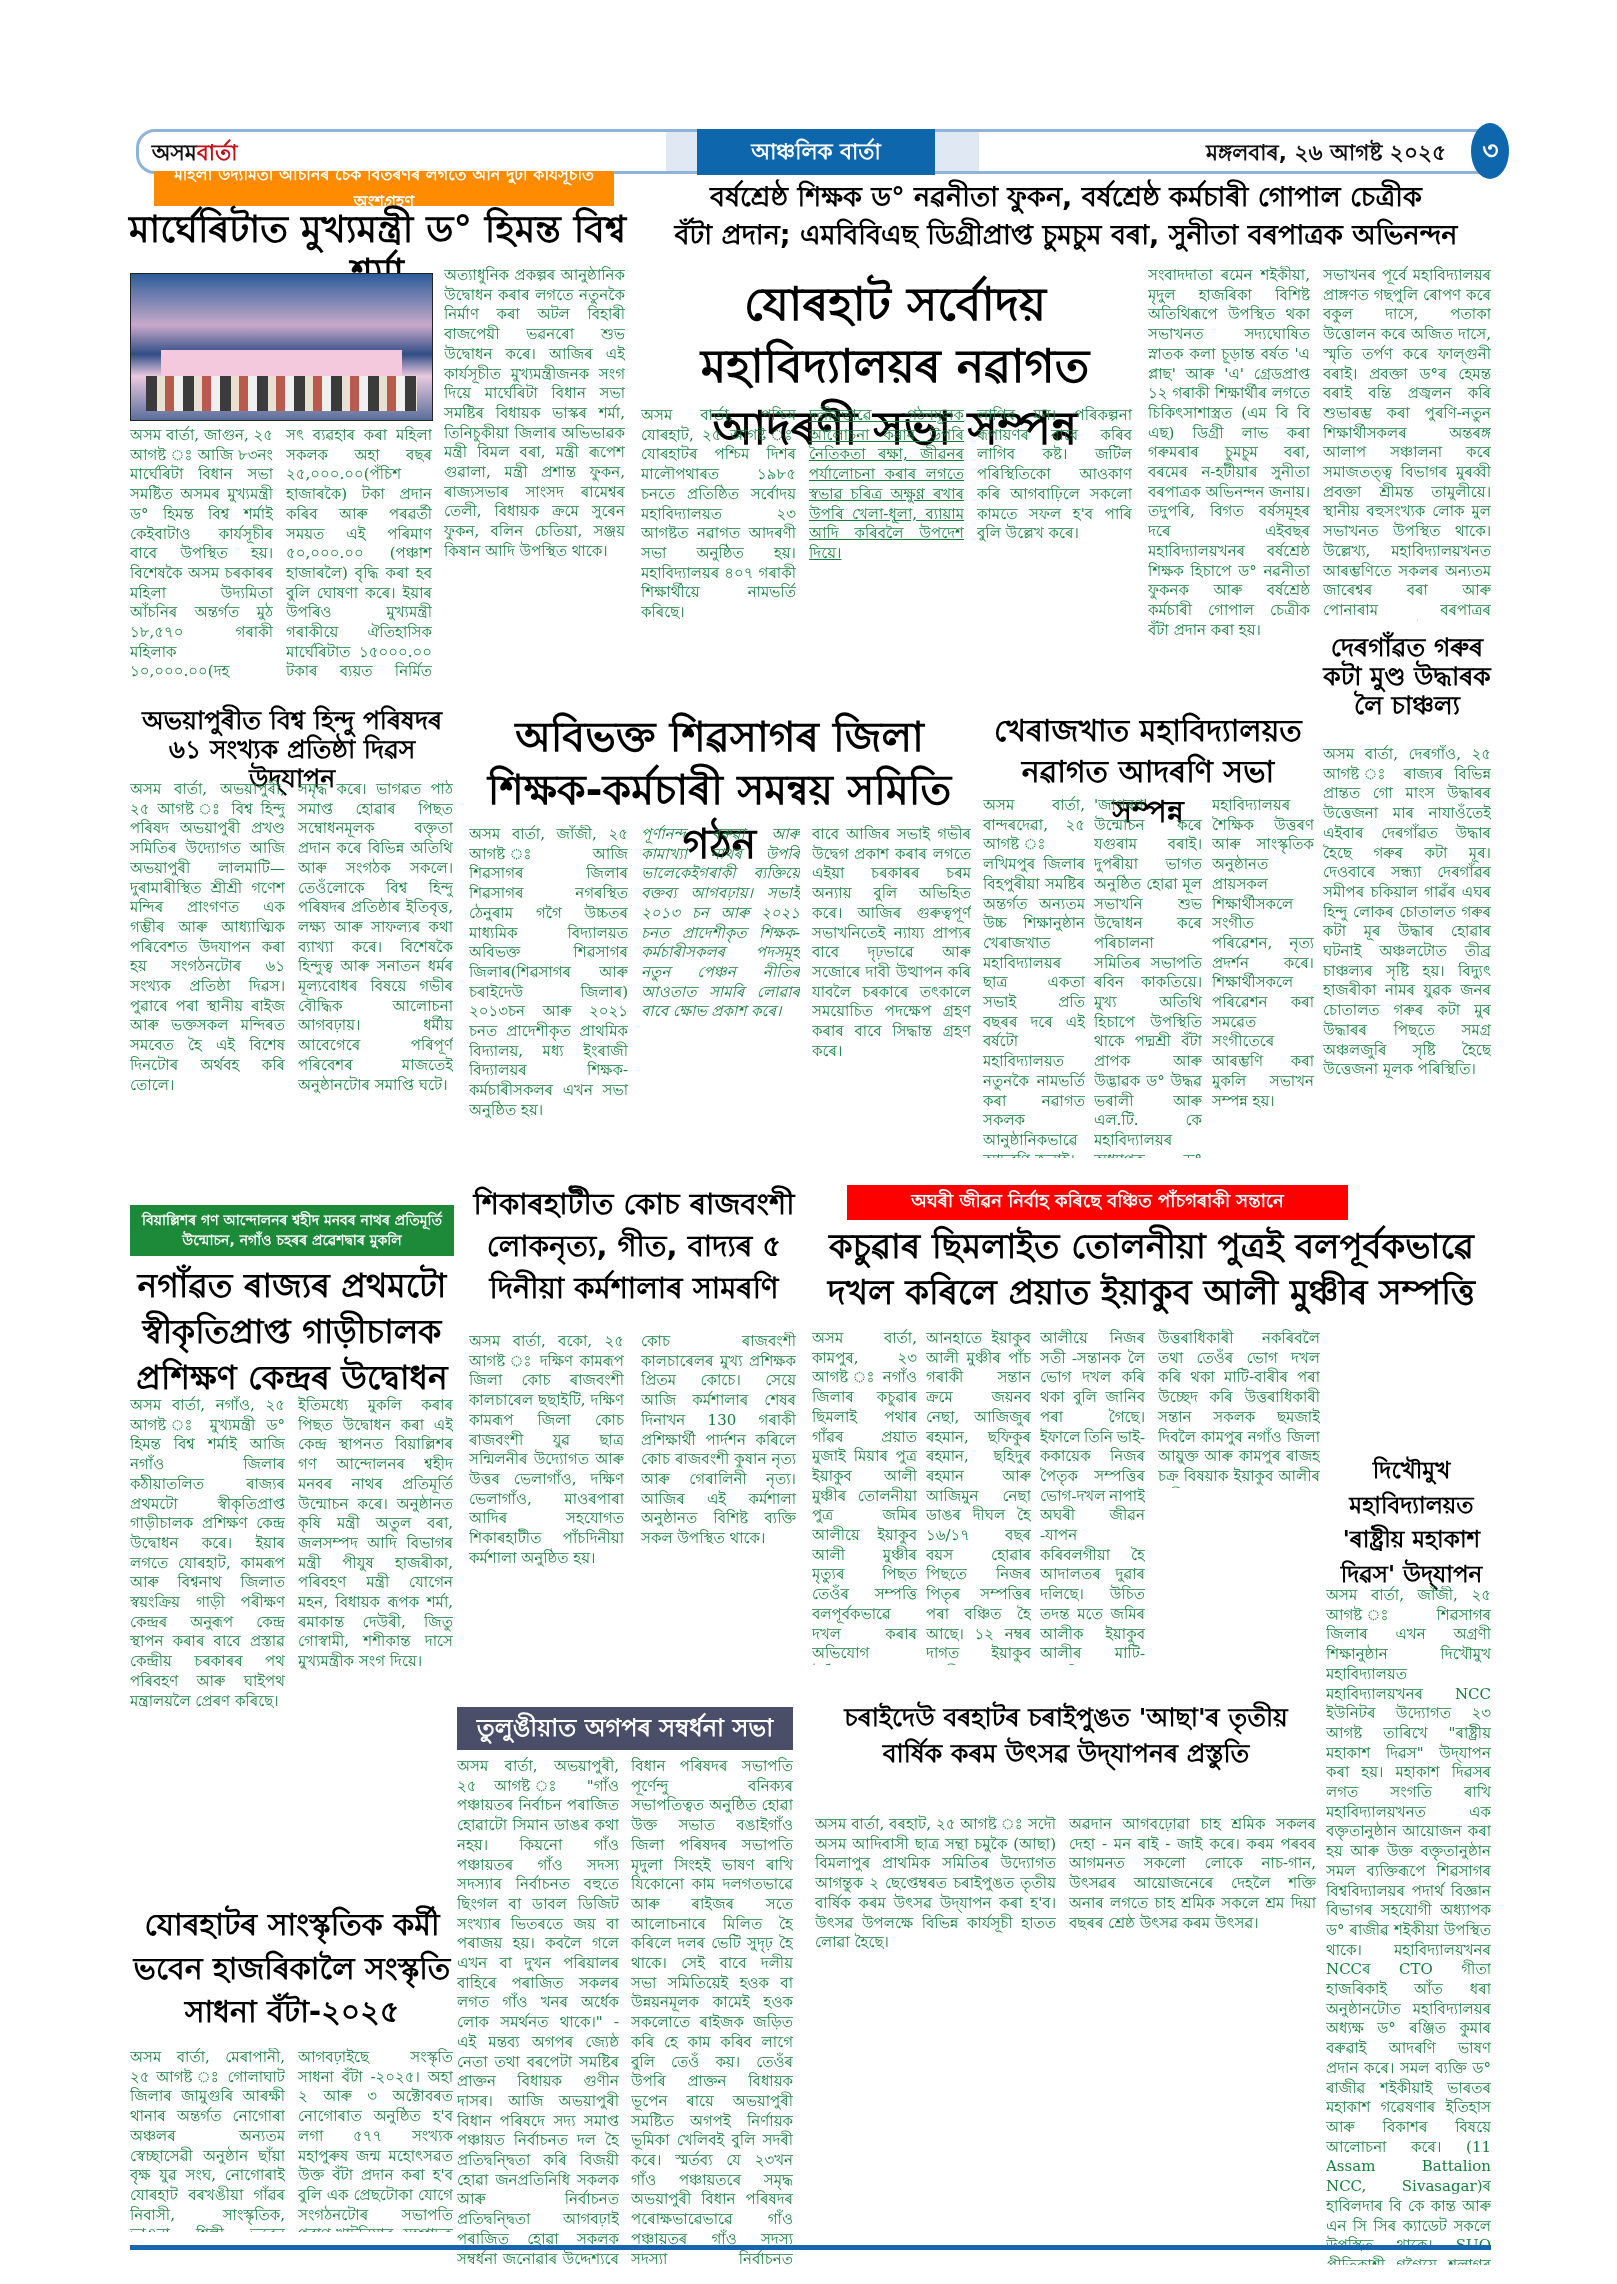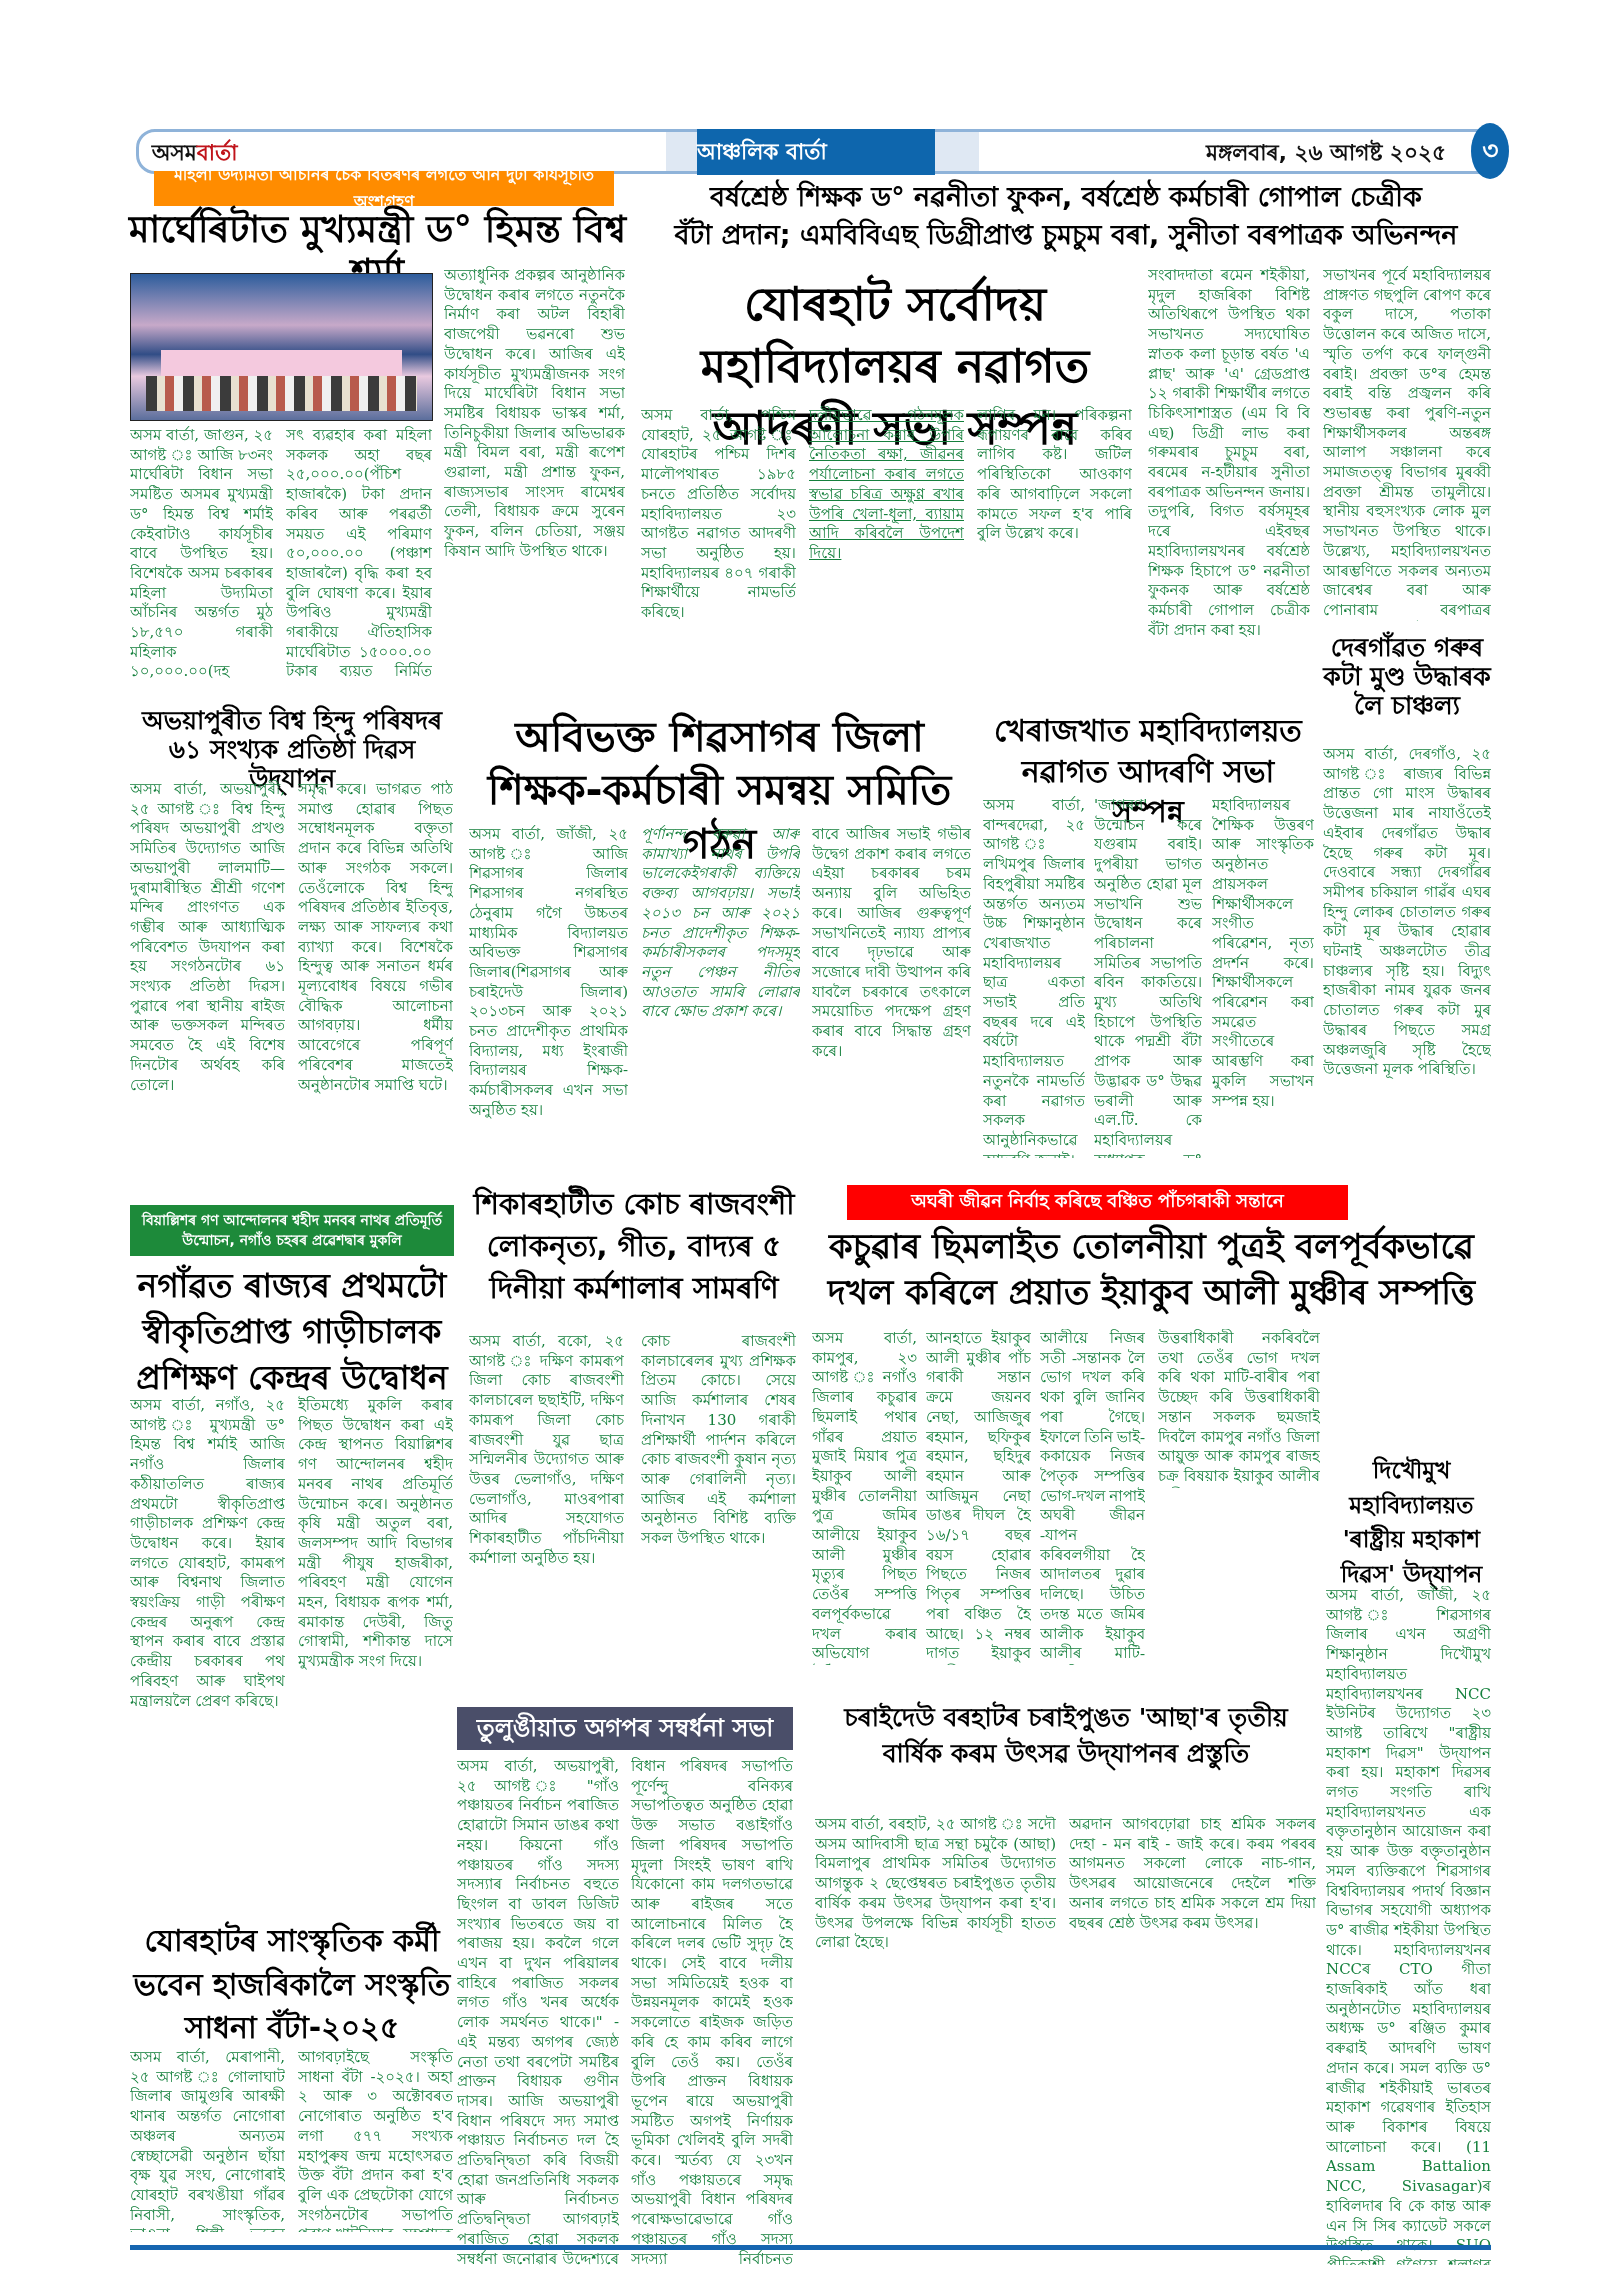--- a/index.html
+++ b/index.html
@@ -2,21 +2,21 @@
 <html style="font-size:10px"><head>
 <meta charset="utf-8">
 <style>
   html,body{margin:0;padding:0;background:#fff;}
   body{width:1618px;height:2284px;position:relative;overflow:hidden;font-family:"DejaVu Sans",sans-serif;color:#111;}
   .abs{position:absolute;}
   
   .mast{left:136px;top:129px;width:1364px;height:39px;border:3.2px solid #8fb3d9;border-radius:19px;background:#fff;}
   .mast .brand{position:absolute;left:12.7px;top:3.8px;font-size:21.6px;font-weight:bold;}
   .mast .brand .b2{color:#c0141b;}
-  .mast .sect{position:absolute;left:558px;top:-3.2px;width:238px;height:46px;background:#0e66ad;color:#fff;font-size:21.6px;font-weight:bold;text-align:left;line-height:46px;}
+  .mast .sect{position:absolute;left:558px;top:-3.2px;width:238px;height:46px;background:#0e66ad;color:#fff;font-size:21.6px;font-weight:bold;text-align:center;line-height:46px;}
   .mast .sect-l{position:absolute;left:527px;top:0;width:32px;height:39px;background:#dfe8f3;}
   .mast .sect-r{position:absolute;left:796px;top:0;width:44px;height:39px;background:#dfe8f3;}
   .mast .date{position:absolute;right:57px;top:3.8px;font-size:21.6px;font-weight:bold;}
   .mast .pageno{position:absolute;right:-6.3px;top:-9px;width:38px;height:56px;border-radius:50%;background:#0e66ad;color:#fff;font-size:25px;font-weight:bold;text-align:center;line-height:56px;}
   .kicker{color:#fff;font-weight:bold;text-align:center;display:flex;align-items:center;justify-content:center;}
   .hl{font-family:"DejaVu Sans",sans-serif;font-weight:bold;text-align:center;line-height:1.15;color:#000;}
   .body{font-family:"DejaVu Serif",serif;font-size:15px;line-height:19.7px;text-align:justify;overflow:hidden;color:#15803d;}
   .photo{background:linear-gradient(180deg,#2d5d9c 0%,#c7a9c9 35%,#314d86 55%,#e9c9df 70%,#5b6e9c 100%);border:1.3px solid #222;position:relative;}
   .photo .stage{position:absolute;left:10%;top:52%;width:80%;height:32%;background:#f4c9de;}
   .photo .crowd{position:absolute;left:5%;bottom:6%;width:90%;height:24%;background:repeating-linear-gradient(90deg,#3b3b3b 0 11.4px,#e8e0d0 11.4px 19px,#b85a4c 19px 28px,#f0f0f0 28px 37px);}
@@ -93,18 +93,18 @@
 <div class="abs body" style="left:1326px;top:1586px;width:165px;height:679px;">অসম বাৰ্তা, জাঁজী, ২৫ আগষ্ট ঃ শিৱসাগৰ জিলাৰ এখন অগ্ৰণী শিক্ষানুষ্ঠান দিখৌমুখ মহাবিদ্যালয়ত মহাবিদ্যালয়খনৰ NCC ইউনিটৰ উদ্যোগত ২৩ আগষ্ট তাৰিখে "ৰাষ্ট্ৰীয় মহাকাশ দিৱস" উদ্‌যাপন কৰা হয়। মহাকাশ দিৱসৰ লগত সংগতি ৰাখি মহাবিদ্যালয়খনত এক বক্তৃতানুষ্ঠান আয়োজন কৰা হয় আৰু উক্ত বক্তৃতানুষ্ঠান সমল ব্যক্তিৰূপে শিৱসাগৰ বিশ্ববিদ্যালয়ৰ পদাৰ্থ বিজ্ঞান বিভাগৰ সহযোগী অধ্যাপক ড° ৰাজীৱ শইকীয়া উপস্থিত থাকে। মহাবিদ্যালয়খনৰ NCCৰ CTO গীতা হাজৰিকাই আঁত ধৰা অনুষ্ঠানটোত মহাবিদ্যালয়ৰ অধ্যক্ষ ড° ৰঞ্জিত কুমাৰ বৰুৱাই আদৰণি ভাষণ প্ৰদান কৰে। সমল ব্যক্তি ড° ৰাজীৱ শইকীয়াই ভাৰতৰ মহাকাশ গৱেষণাৰ ইতিহাস আৰু বিকাশৰ বিষয়ে আলোচনা কৰে। (11 Assam Battalion NCC, Sivasagar)ৰ হাবিলদাৰ বি কে কান্ত আৰু এন সি সিৰ ক্যাডেট সকলে উপস্থিত থাকে। SUO প্ৰীতিকাশী গগৈয়ে শলাগৰ শৰাই আগবঢ়ায়।</div>
 
 <div class="abs hl darkbox" style="left:457px;top:1707px;width:336px;height:43px;font-size:24px;line-height:43px;">তুলুঙীয়াত অগপৰ সম্বৰ্ধনা সভা</div>
 <div class="abs body" style="left:457px;top:1757px;width:162px;height:508px;">অসম বাৰ্তা, অভয়াপুৰী, ২৫ আগষ্ট ঃ "গাঁও পঞ্চায়তৰ নিৰ্বাচন পৰাজিত হোৱাটো সিমান ডাঙৰ কথা নহয়। কিয়নো গাঁও পঞ্চায়তৰ গাঁও সদস্য সদস্যাৰ নিৰ্বাচনত বহুতে ছিংগল বা ডাবল ডিজিট সংখ্যাৰ ভিতৰতে জয় বা পৰাজয় হয়। কবলৈ গলে এখন বা দুখন পৰিয়ালৰ বাহিৰে পৰাজিত সকলৰ লগত গাঁও খনৰ অৰ্ধেক লোক সমৰ্থনত থাকে।" - এই মন্তব্য অগপৰ জ্যেষ্ঠ নেতা তথা বৰপেটা সমষ্টিৰ প্ৰাক্তন বিধায়ক গুণীন দাসৰ। আজি অভয়াপুৰী বিধান পৰিষদে সদ্য সমাপ্ত পঞ্চায়ত নিৰ্বাচনত দল হৈ প্ৰতিদ্বন্দ্বিতা কৰি বিজয়ী হোৱা জনপ্ৰতিনিধি সকলক আৰু নিৰ্বাচনত প্ৰতিদ্বন্দ্বিতা আগবঢ়াই পৰাজিত হোৱা সকলক সম্বৰ্ধনা জনোৱাৰ উদ্দেশ্যৰে আয়োজিত সম্বৰ্ধনা সভাত মুখ্য অতিথিৰ ভাষণত উক্ত মন্তব্য আগবঢ়োৱাৰ লগতে আৰু কয় যে পৰাজয়ৰ পৰা বহু কথা শিকা যায়।</div>
 <div class="abs body" style="left:631px;top:1757px;width:162px;height:508px;">বিধান পৰিষদৰ সভাপতি পূৰ্ণেন্দু বনিক্যৰ সভাপতিত্বত অনুষ্ঠিত হোৱা উক্ত সভাত বঙাইগাঁও জিলা পৰিষদৰ সভাপতি মৃদুলা সিংহই ভাষণ ৰাখি যিকোনো কাম দলগতভাৱে আৰু ৰাইজৰ সতে আলোচনাৰে মিলিত হৈ কৰিলে দলৰ ভেটি সুদৃঢ় হৈ থাকে। সেই বাবে দলীয় সভা সমিতিয়েই হওক বা উন্নয়নমূলক কামেই হওক সকলোতে ৰাইজক জড়িত কৰি হে কাম কৰিব লাগে বুলি তেওঁ কয়। তেওঁৰ উপৰি প্ৰাক্তন বিধায়ক ভূপেন ৰায়ে অভয়াপুৰী সমষ্টিত অগপই নিৰ্ণায়ক ভূমিকা খেলিবই বুলি সদৰী কৰে। স্মৰ্তব্য যে ২৩খন গাঁও পঞ্চায়তৰে সমৃদ্ধ অভয়াপুৰী বিধান পৰিষদৰ পৰোক্ষভাৱেভাৱে গাঁও পঞ্চায়তৰ গাঁও সদস্য সদস্যা নিৰ্বাচনত প্ৰতিদ্বন্দ্বিতা কৰি বিজয়ী হোৱা গাঁও সদস্য সদস্যা সকলক, এপি মেম্বাৰ সকলক আৰু জিলা পৰিষদৰ বিজয়ী জনপ্ৰতিনিধি সকলক সম্বৰ্ধনা জনোৱা হয়।</div>
 
 <div class="abs hl" style="left:812px;top:1700px;width:508px;font-size:25px;line-height:1.45;">চৰাইদেউ বৰহাটৰ চৰাইপুঙত 'আছা'ৰ তৃতীয় বাৰ্ষিক কৰম উৎসৱ উদ্‌যাপনৰ প্ৰস্তুতি</div>
 <div class="abs body" style="left:815px;top:1815px;width:241px;height:450px;">অসম বাৰ্তা, বৰহাট, ২৫ আগষ্ট ঃ সদৌ অসম আদিবাসী ছাত্ৰ সন্থা চমুকৈ (আছা) বিমলাপুৰ প্ৰাথমিক সমিতিৰ উদ্যোগত আগন্তুক ২ ছেপ্তেম্বৰত চৰাইপুঙত তৃতীয় বাৰ্ষিক কৰম উৎসৱ উদ্‌যাপন কৰা হ'ব। উৎসৱ উপলক্ষে বিভিন্ন কাৰ্যসূচী হাতত লোৱা হৈছে।</div>
 <div class="abs body" style="left:1069px;top:1815px;width:247px;height:450px;">অৱদান আগবঢ়োৱা চাহ শ্ৰমিক সকলৰ দেহা - মন ৰাই - জাই কৰে। কৰম পৰবৰ আগমনত সকলো লোকে নাচ-গান, উৎসৱৰ আয়োজনেৰে দেহলৈ শক্তি অনাৰ লগতে চাহ শ্ৰমিক সকলে শ্ৰম দিয়া বছৰৰ শ্ৰেষ্ঠ উৎসৱ কৰম উৎসৱ।</div>
 
-<div class="abs hl" style="left:130px;top:1903px;width:324px;font-size:30px;line-height:1.45;margin-top:16px;">যোৰহাটৰ সাংস্কৃতিক কৰ্মী ভবেন হাজৰিকালৈ সংস্কৃতি সাধনা বঁটা-২০২৫</div>
+<div class="abs hl" style="left:130px;top:1903px;width:324px;font-size:30px;line-height:1.45;">যোৰহাটৰ সাংস্কৃতিক কৰ্মী ভবেন হাজৰিকালৈ সংস্কৃতি সাধনা বঁটা-২০২৫</div>
 <div class="abs body" style="left:130px;top:2048px;width:155px;height:184px;">অসম বাৰ্তা, মেৰাপানী, ২৫ আগষ্ট ঃ গোলাঘাট জিলাৰ জামুগুৰি আৰক্ষী থানাৰ অন্তৰ্গত নোগোৰা অঞ্চলৰ অন্যতম স্বেচ্ছাসেৱী অনুষ্ঠান ছাঁয়া বৃক্ষ যুৱ সংঘ, নোগোৰাই যোৰহাট বৰখঙীয়া গাঁৱৰ নিবাসী, সাংস্কৃতিক, ভাওনা শিল্পী ভৱেন হাজৰিকালৈ</div>
 <div class="abs body" style="left:298px;top:2048px;width:155px;height:184px;">আগবঢ়াইছে সংস্কৃতি সাধনা বঁটা -২০২৫। অহা ২ আৰু ৩ অক্টোবৰত নোগোৰাত অনুষ্ঠিত হ'ব লগা ৫৭৭ সংখ্যক মহাপুৰুষ জন্ম মহোৎসৱত উক্ত বঁটা প্ৰদান কৰা হ'ব বুলি এক প্ৰেছটোকা যোগে সংগঠনটোৰ সভাপতি পৰাগ খাটনিয়াৰ, সম্পাদক জয়চন্দ্ৰ ফুকনে জানিবলৈ দিছে।</div>
 
 <div class="abs rule" style="left:130px;top:2245px;width:1361px;"></div>
 
 
 </body></html>

